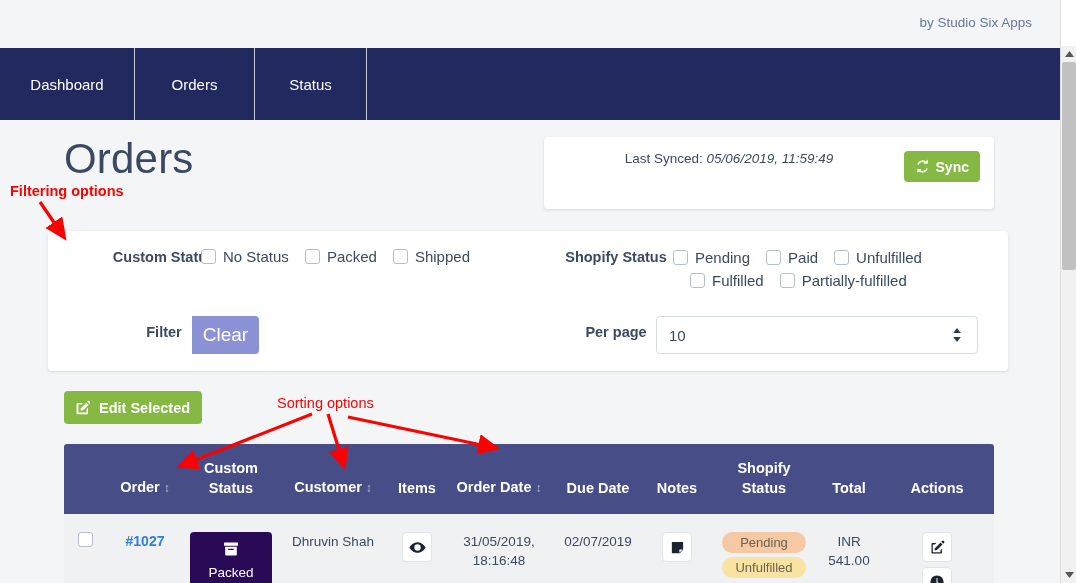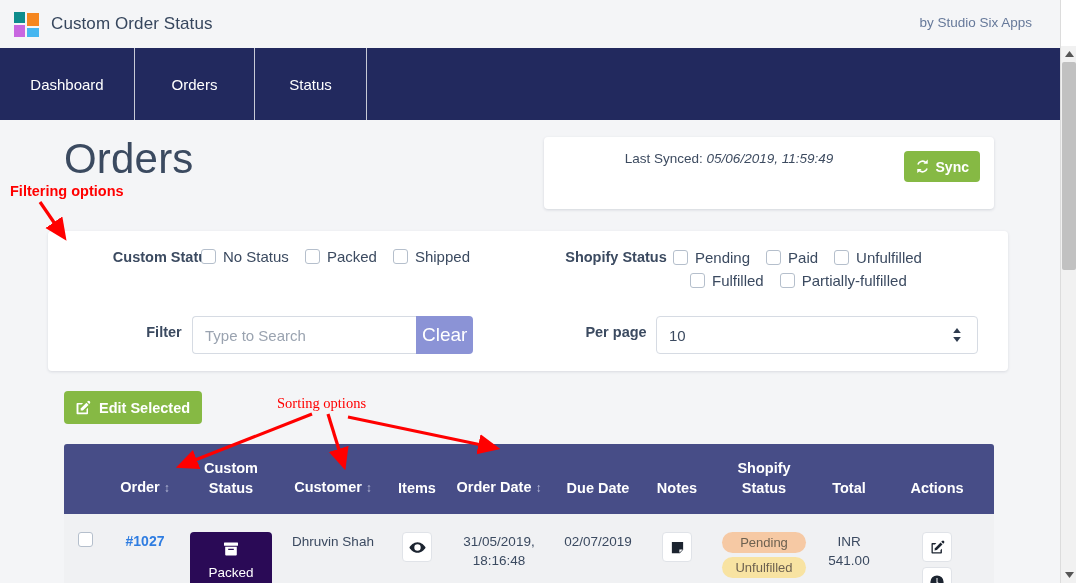--- a/index.html
+++ b/index.html
@@ -166,47 +166,38 @@
     display: block; margin: 0 auto 4px; width: 84px; border-radius: 11px;
     font-size: 13px; line-height: 21px; color: #6d6150;
   }
   .pill-pending { background: #f6c9a4; }
   .pill-unfulfilled { background: #f8e3a2; }
   .act-stack { display: flex; flex-direction: column; align-items: center; gap: 5px; }
 
   
   .anno { position: absolute; color: #ff0000; font-size: 14.5px; white-space: nowrap; }
   .anno-filtering { left: 10px; top: 183px; font-weight: bold; }
-  .anno-sorting  { left: 277px; top: 395px; font-family: Liberation Serif, serif; }
+  .anno-sorting  { left: 277px; top: 395px; }
   svg.arrows { position: absolute; left: 0; top: 0; width: 1060px; height: 583px; pointer-events: none; }
 
   
   .scrollbar { position: absolute; right: 0; top: 0; width: 16px; height: 583px; background: #f1f1f1; border-left: 1px solid #dcdcdc; }
   .sb-arrow { position: absolute; left: 0; width: 16px; height: 16px; display: flex; align-items: center; justify-content: center; }
   .sb-up { top: 46px; }
   .sb-down { bottom: 0; }
   .sb-track-top { position: absolute; left: 0; top: 0; width: 16px; height: 46px; background: #fff; }
   .sb-thumb { position: absolute; left: 1px; top: 62px; width: 14px; height: 208px; background: #c1c1c1; border-radius: 2px; }
 </style>
 </head>
 <body>
 
 <div id="page">
   <div id="viewport">
 
     <div class="topbar">
-      <div class="brand">
-        <span class="logo">
-          <i class="q1"></i>
-            <i class="q2"></i>
-            <i class="q3"></i>
-            <i class="q4"></i>
-        </span>
-        <span class="brand-title">Custom Order Status</span>
-      </div>
       <div class="byline">by Studio Six Apps</div>
     </div>
 
     <div class="navbar">
       <div class="navitem i0">
         <span>Dashboard</span>
       </div>
       <div class="navitem i1">
         <span>Orders</span>
       </div>
@@ -275,21 +266,20 @@
           <span class="cbox"></span>
           <span class="cb-text">Fulfilled</span>
         </label>
         <label class="cb-group">
           <span class="cbox"></span>
           <span class="cb-text">Partially-fulfilled</span>
         </label>
       </div>
 
       <div class="filter-input-wrap">
-        <input class="filter-input" type="text" placeholder="Type to Search" style="">
         <button class="clear-btn">Clear</button>
       </div>
 
       <div class="perpage-wrap">
         <select class="perpage-sel">
           <option>10</option>
         </select>
         <svg class="perpage-caret" viewBox="0 0 10 16">
           <path d="M5 1 1.2 6h7.6z" fill="#2e3b4e"></path>
           <path d="M5 15 1.2 10h7.6z" fill="#2e3b4e"></path>

